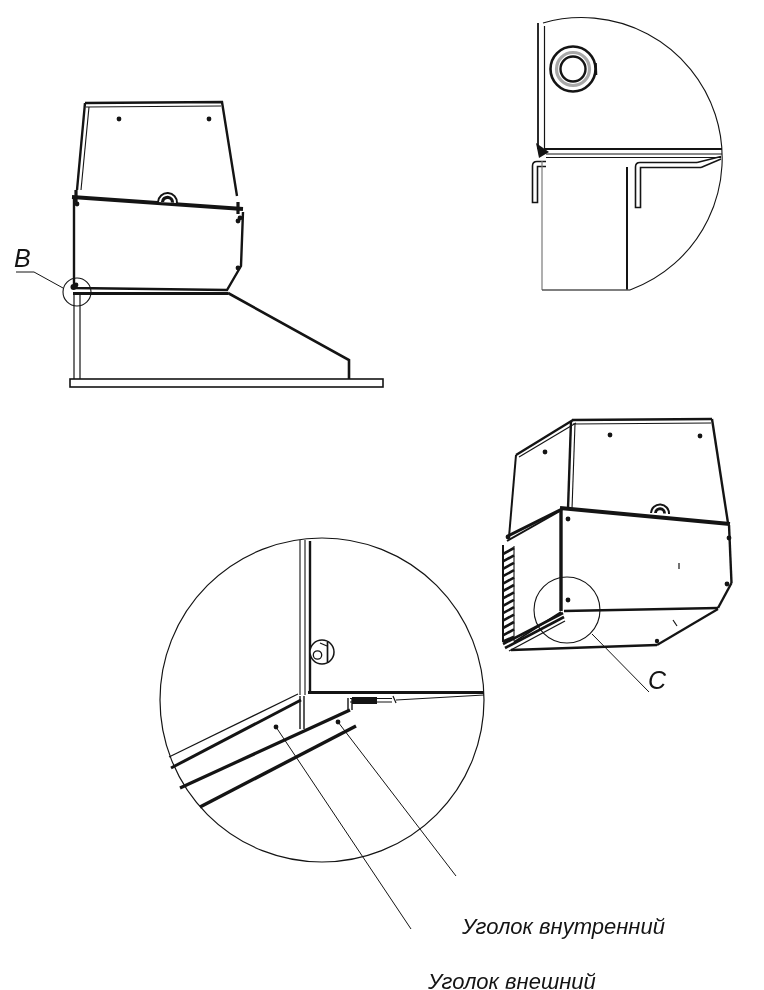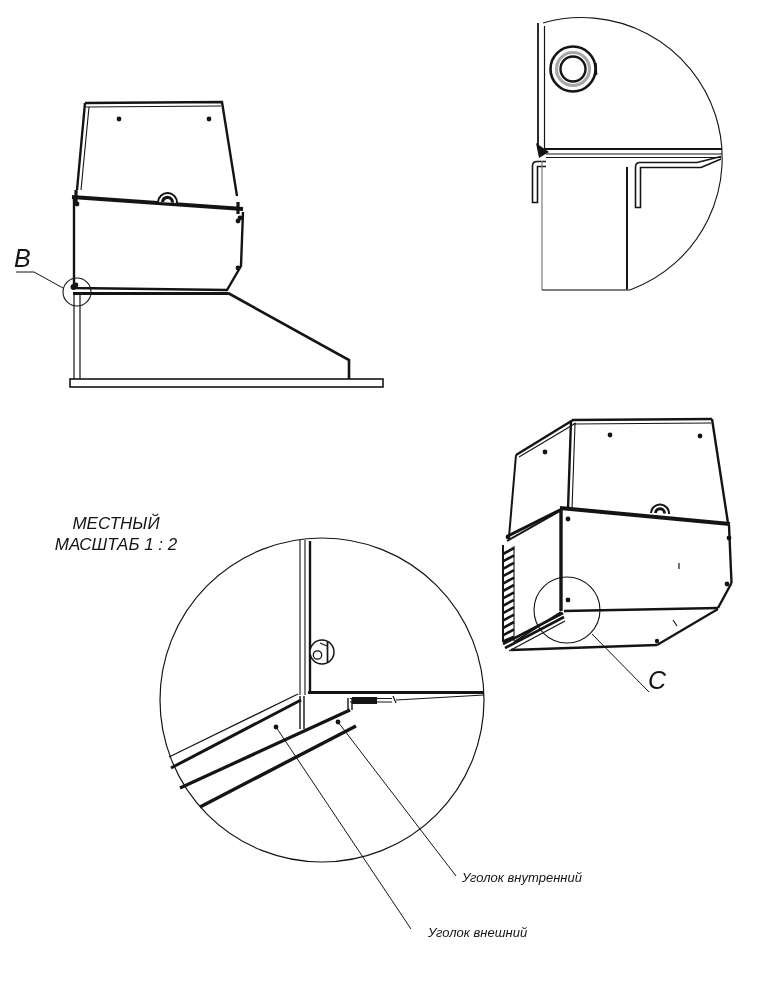--- a/index.html
+++ b/index.html
@@ -2,21 +2,21 @@
 <html><head>
 <meta charset="utf-8">
 <style>
   html,body{margin:0;padding:0;background:#ffffff;}
   .canvas{position:relative;width:764px;height:990px;background:#ffffff;overflow:hidden;
           font-family:"Liberation Sans",sans-serif;}
   svg{position:absolute;left:0;top:0;}
   .lbl{position:absolute;font-style:italic;color:#141414;white-space:nowrap;
        font-family:"Liberation Sans",sans-serif;}
   .marker{font-size:25px;}
-  .callout{font-size:13px;}
+  .callout{font-size:22px;margin-top:44px;}
   .scale-note{left:46px;top:513px;width:140px;text-align:center;font-size:17px;line-height:21px;}
 </style>
 </head>
 <body>
 
 <div class="canvas">
 
 <svg width="764" height="990" viewBox="0 0 764 990">
   <g stroke="#141414" fill="none" stroke-linecap="butt">
 
@@ -192,21 +192,17 @@
       <circle cx="338" cy="722" r="2.4" fill="#141414" stroke="none"></circle>
       <line x1="276" y1="727" x2="411" y2="929" stroke-width="1"></line>
       <line x1="338" y1="722" x2="456" y2="876" stroke-width="1"></line>
     </g>
   </g>
 </svg>
 
 <div class="lbl marker" style="left:14px;top:244px;">B</div>
 <div class="lbl marker" style="left:648px;top:666px;">C</div>
 
-<div class="lbl scale-note">
-  <div>МЕСТНЫЙ</div>
-  <div>МАСШТАБ 1 : 2</div>
-</div>
 
 <div class="lbl callout" style="left:462px;top:870px;">Уголок внутренний</div>
 <div class="lbl callout" style="left:428px;top:925px;">Уголок внешний</div>
 
 </div>
 
 </body></html>

